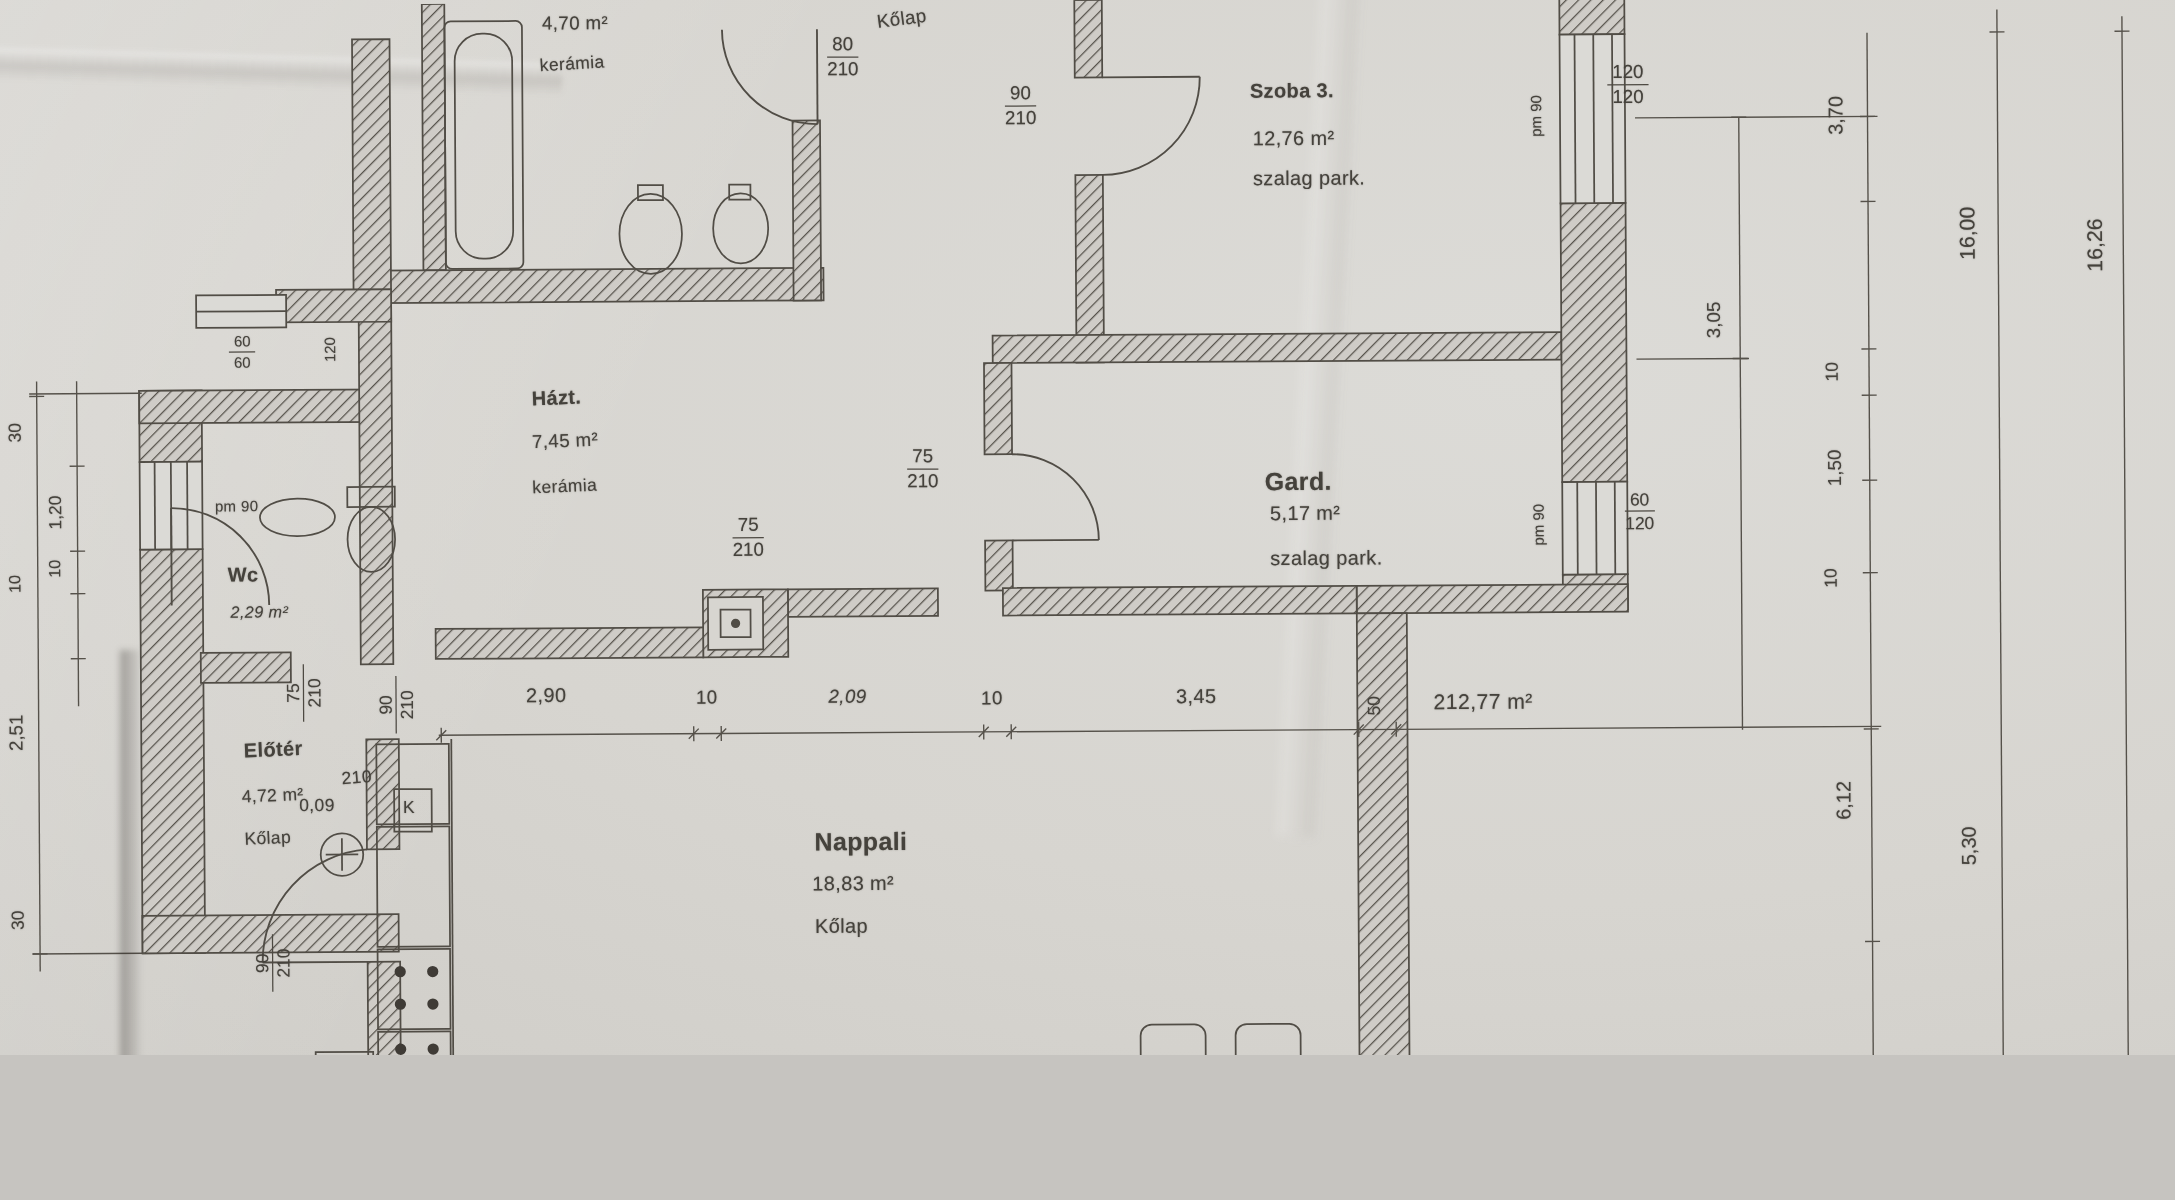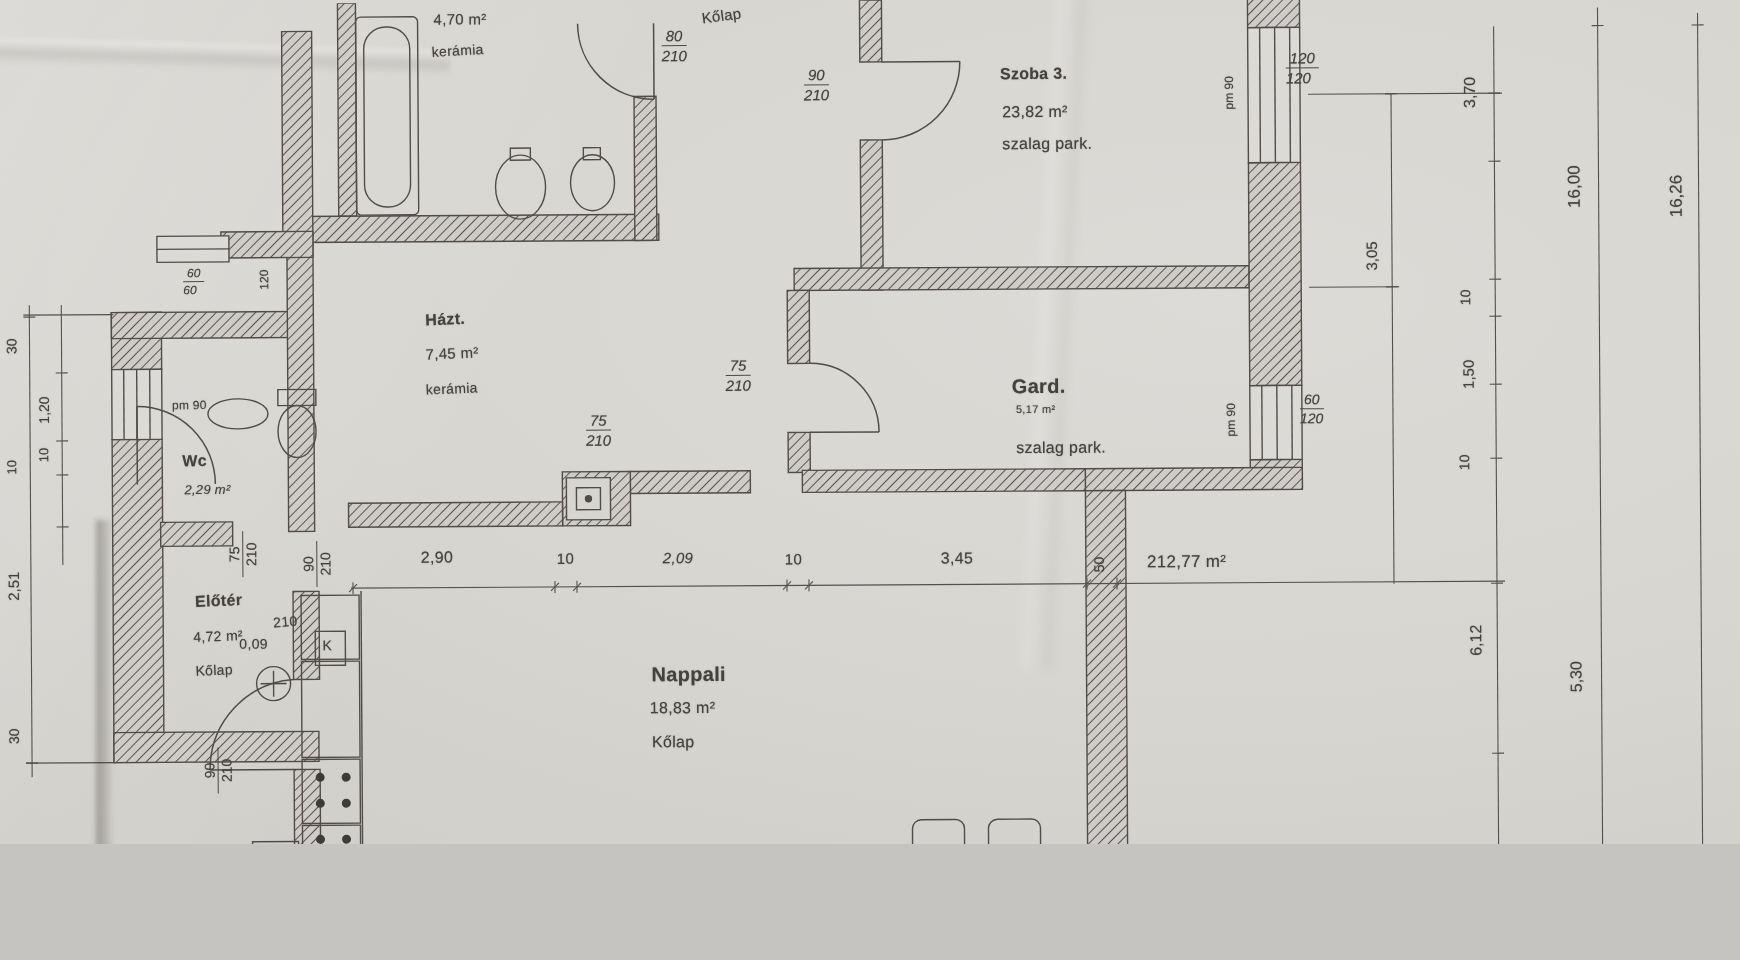--- a/index.html
+++ b/index.html
@@ -17,22 +17,22 @@
     position:absolute;font-size:15px;letter-spacing:.3px;white-space:nowrap;
     text-shadow:0 0 1.2px rgba(69,65,58,.55);
   }
   .big{font-size:16px;font-weight:700;}
   .bold{font-weight:700;}
   .vlbl{
     position:absolute;width:80px;height:20px;margin-left:-40px;margin-top:-10px;
     text-align:center;white-space:nowrap;font-size:15px;
     transform:rotate(-90deg);text-shadow:0 0 1.2px rgba(69,65,58,.55);
   }
-  .frac{position:absolute;display:inline-block;font-size:15px;
-    text-shadow:0 0 1px rgba(69,65,58,.5);font-style:italic;}
+  .frac{position:absolute;display:inline-block;text-align:center;font-size:15px;
+    text-shadow:0 0 1px rgba(69,65,58,.5);}
   .frac .ft{display:block;border-bottom:1.6px solid #4d4942;padding:0 4px 1px 4px;}
   .frac .fb{display:block;padding-top:1px;}
   .vfrac{position:absolute;width:46px;margin-left:-23px;margin-top:-22px;
     transform:rotate(-90deg);text-align:center;font-size:14px;
     text-shadow:0 0 1px rgba(69,65,58,.5);}
   .vfrac .ft{display:block;border-bottom:1.5px solid #4d4942;padding:0 2px;}
   .vfrac .fb{display:block;}
   .crease1{
     position:absolute;left:-20px;top:44px;width:470px;height:26px;
     background:linear-gradient(180deg, rgba(255,255,255,.35), rgba(90,85,78,.14) 55%, rgba(255,255,255,0));
@@ -265,25 +265,25 @@
       <line x1="24" y1="310" x2="114" y2="310"></line>
       <line x1="24" y1="758" x2="114" y2="758"></line>
     </g>
   </svg>
 
   <div class="lbl" style="left:436px;top:8px;">4,70 m²</div>
   <div class="lbl" style="left:434px;top:40px;font-size:14px;transform:rotate(-3deg);">kerámia</div>
   <div class="lbl" style="left:704px;top:6px;transform:rotate(-7deg);">Kőlap</div>
 
   <div class="lbl big" style="left:1002px;top:66px;">Szoba 3.</div>
-  <div class="lbl" style="left:1004px;top:104px;font-size:16px;">23,82 m²</div>
+  <div class="lbl" style="left:1004px;top:104px;font-size:16px;">12,76 m²</div>
   <div class="lbl" style="left:1004px;top:136px;font-size:16px;">szalag park.</div>
 
   <div class="lbl big" style="left:1012px;top:376px;font-size:20px;">Gard.</div>
-  <div class="lbl" style="left:1016px;top:404px;font-size:11px;">5,17 m²</div>
+  <div class="lbl" style="left:1016px;top:404px;font-size:16px;">5,17 m²</div>
   <div class="lbl" style="left:1016px;top:440px;font-size:16px;">szalag park.</div>
 
   <div class="lbl bold" style="left:426px;top:308px;font-size:16px;transform:rotate(-2deg);">Házt.</div>
   <div class="lbl" style="left:426px;top:342px;transform:rotate(-2deg);">7,45 m²</div>
   <div class="lbl" style="left:426px;top:378px;font-size:14px;transform:rotate(-2deg);">kerámia</div>
 
   <div class="lbl bold" style="left:182px;top:448px;font-size:16px;">Wc</div>
   <div class="lbl" style="left:184px;top:478px;font-size:13px;font-style:italic;">2,29 m²</div>
 
   <div class="lbl bold" style="left:194px;top:588px;font-size:16px;transform:rotate(-2deg);">Előtér</div>

